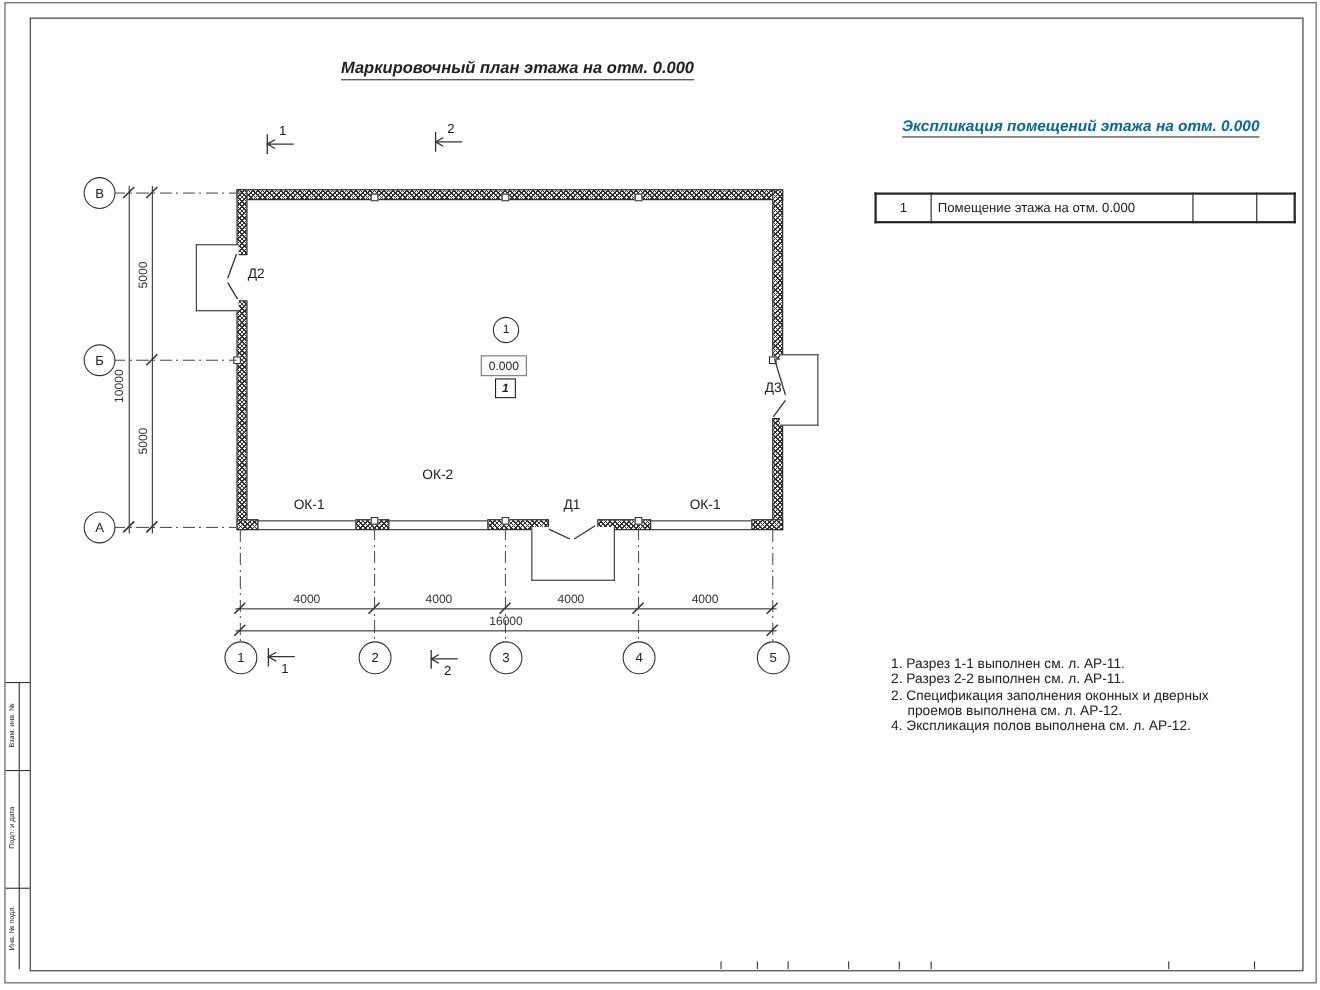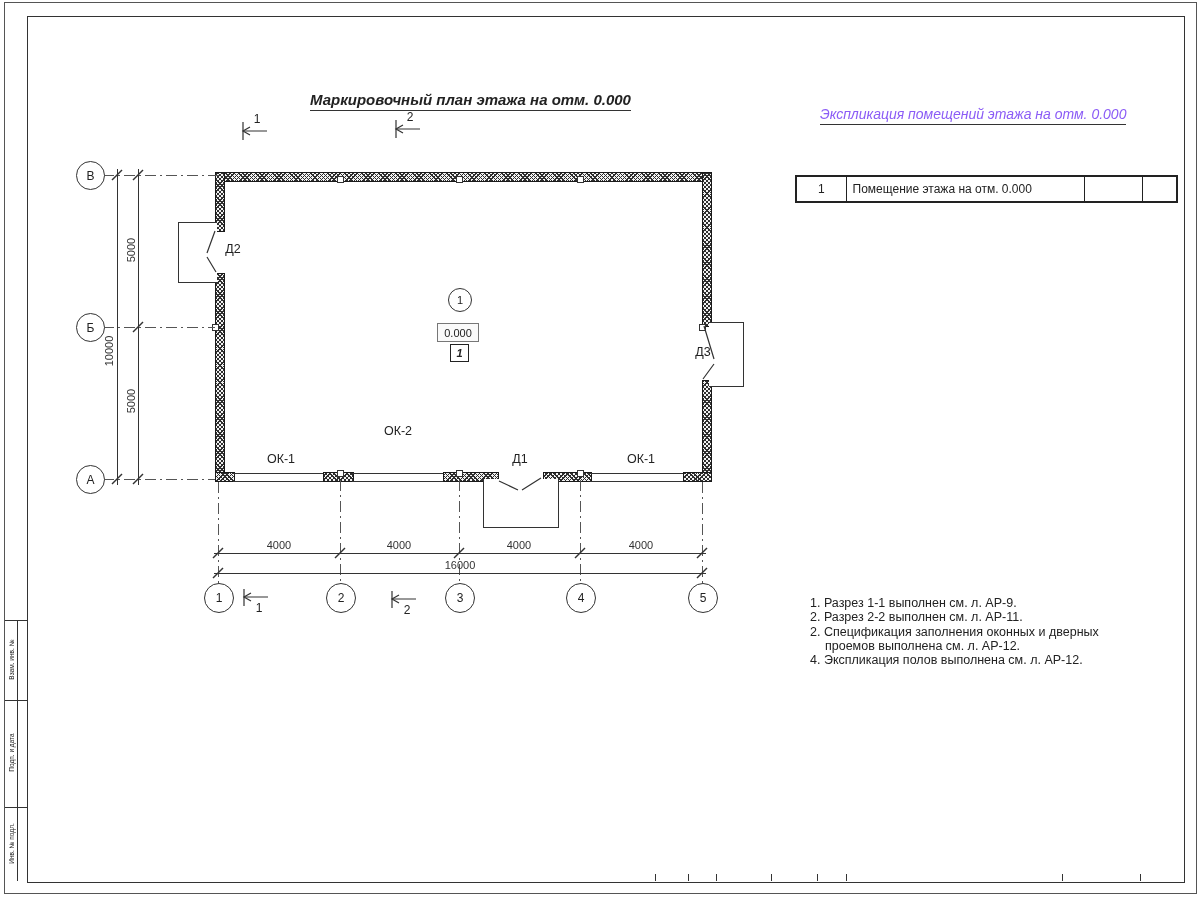--- a/index.html
+++ b/index.html
@@ -43,24 +43,24 @@
   }
   .c27{width:27px;height:27px}
   .c28{width:28px;height:28px}
   
   .dim-label{font-size:11px;color:#333;text-align:center;white-space:nowrap}
   .rot{transform:rotate(-90deg);transform-origin:center}
   .mark-label{font-size:12.5px;color:#222;text-align:center;white-space:nowrap}
   .sec-num{font-size:12px;color:#222;width:14px;text-align:center}
   .sheet-title{
     font-size:15px;font-style:italic;font-weight:600;color:#222;
-    border-bottom:1.3px solid #333;padding-bottom:2px;white-space:nowrap;margin-top:38px;
+    border-bottom:1.3px solid #333;padding-bottom:2px;white-space:nowrap;
   }
   .expl-title{
-    font-size:14px;font-style:italic;font-weight:400;color:#8b5cf6;
+    font-size:14px;font-style:italic;font-weight:700;color:#0369a1;
     border-bottom:1.2px solid #333;padding-bottom:2px;white-space:nowrap;
   }
   .room-circle{width:22px;height:22px;border:1.1px solid #333;border-radius:50%;
     display:flex;align-items:center;justify-content:center;font-size:11px;background:#fff}
   .elev-box{width:40px;height:17px;border:1px solid #777;background:#fafafa;
     display:flex;align-items:center;justify-content:center;font-size:11px}
   .floor-box{width:17px;height:16px;border:1.2px solid #222;background:#fff;
     display:flex;align-items:center;justify-content:center;font-size:11px;font-style:italic;font-weight:600}
   
   .expl-table{border-collapse:collapse;table-layout:fixed;background:#fff}
@@ -240,18 +240,18 @@
   <tr class="data">
     <td class="c">1</td>
     <td class="l">Помещение этажа на отм. 0.000</td>
     <td class="c"></td>
     <td class="c"></td>
   </tr>
 </tbody>
   </table>
 
 <div class="abs notes" style="left:810px;top:596px">
-  <div>1. Разрез 1-1 выполнен см. л. АР-9.</div>
+  <div>1. Разрез 1-1 выполнен см. л. АР-11.</div>
   <div>2. Разрез 2-2 выполнен см. л. АР-11.</div>
   <div>2. Спецификация заполнения оконных и дверных</div>
   <div class="cont">проемов выполнена см. л. АР-12.</div>
   <div>4. Экспликация полов выполнена см. л. АР-12.</div>
 </div>
 
 </body></html>

